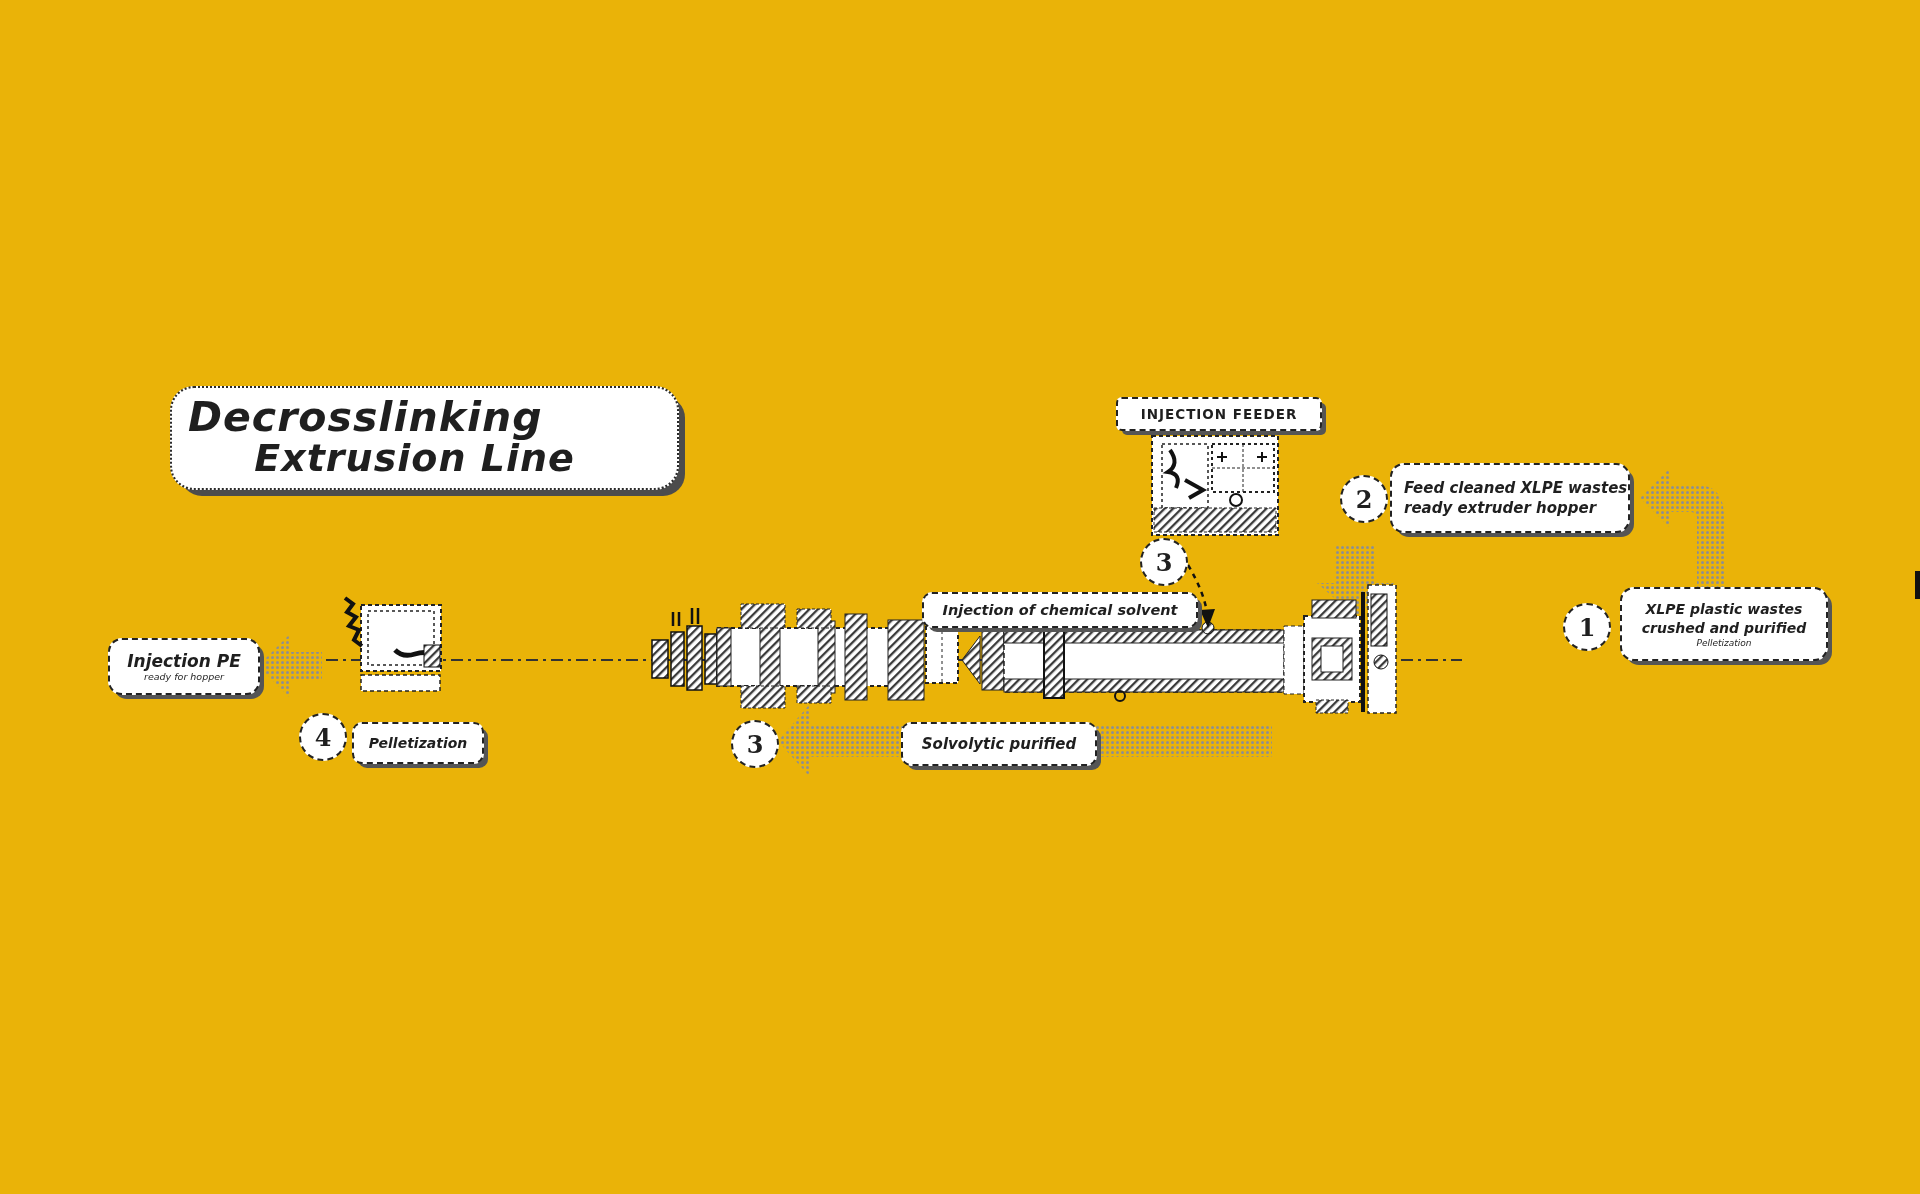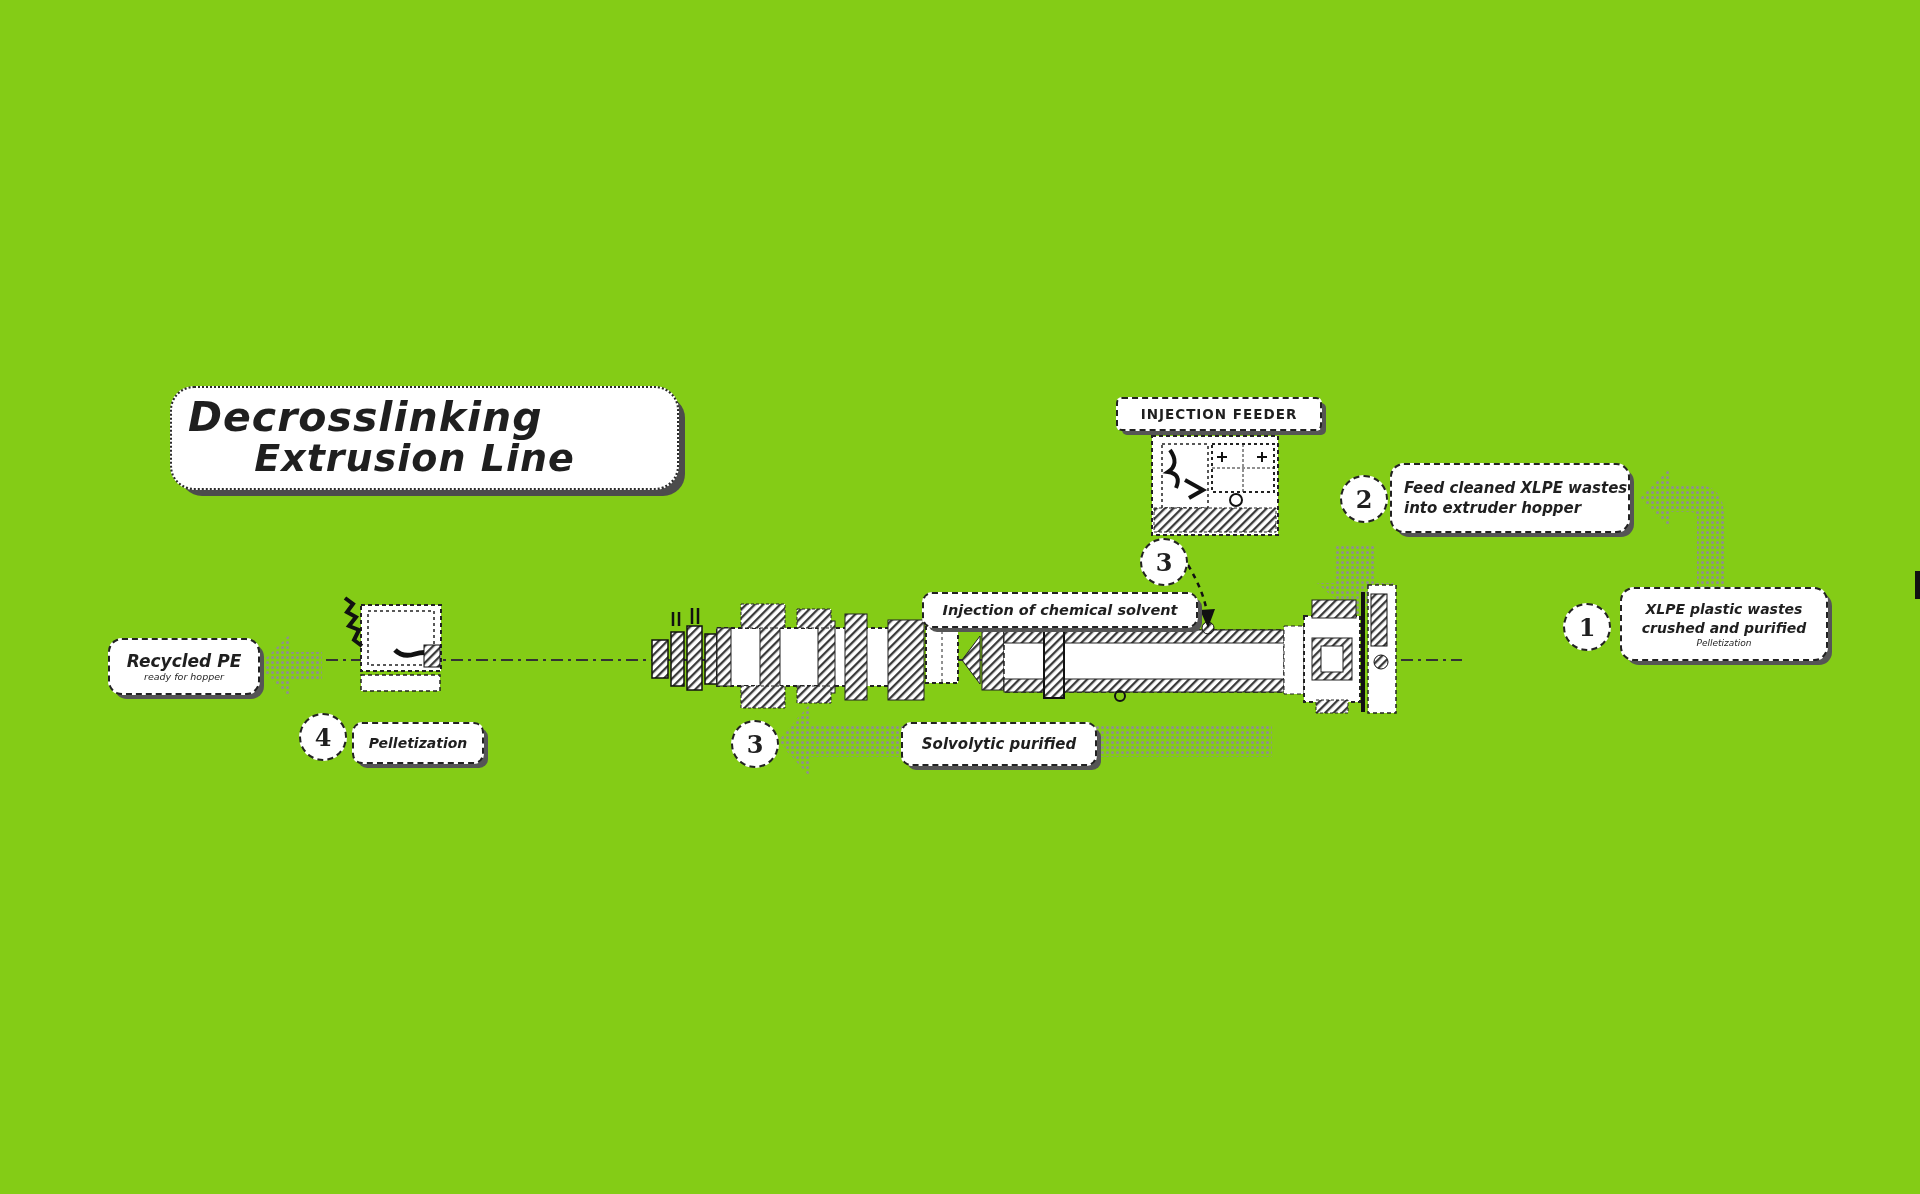--- a/index.html
+++ b/index.html
@@ -1,17 +1,17 @@
 <!DOCTYPE html>
 <html><head>
 <meta charset="utf-8">
 <style>
   html,body { margin:0; padding:0; background:#fff; }
   #stage {
-    position:relative; width:1920px; height:1194px; background:#84cc16;
+    position:relative; width:1920px; height:1194px; background:#eab308;
     overflow:hidden; font-family:"DejaVu Sans", sans-serif; color:#1f1f1f;
   }
   #machine-svg { position:absolute; left:0; top:0; }
 
   
   .title-box {
     position:absolute; left:170px; top:386px; width:505px; height:100px;
     background:#fff; border:2.5px dotted #2a2a2a; border-radius:24px;
     box-shadow:8px 8px 0 -2px #4c4c4c;
   }
@@ -189,34 +189,34 @@
   <div class="title-box">
     <div class="title-line1">Decrosslinking</div>
     <div class="title-line2">Extrusion Line</div>
   </div>
 
   <div class="callout r6 feeder-label">INJECTION FEEDER</div>
 
   <div class="callout r10 solvent-box">Injection of chemical solvent</div>
 
   <div class="callout r14 step2-box">
-    <span>Feed cleaned XLPE wastes into extruder hopper</span>
+    <span>Feed cleaned XLPE wastes ready extruder hopper</span>
   </div>
 
   <div class="callout r14 step1-box">
     <span>XLPE plastic wastes crushed and purified</span>
     <span class="step1-sub">Pelletization</span>
   </div>
 
   <div class="callout r10 pellet-box">Pelletization</div>
 
   <div class="callout r10 solvolytic-box">Solvolytic purified</div>
 
   <div class="callout r14 recycled-box">
-    <span class="recycled-title">Recycled PE</span>
+    <span class="recycled-title">Injection PE</span>
     <span class="recycled-sub">ready for hopper</span>
   </div>
 
   <div class="num-circle c1">1</div>
   <div class="num-circle c2">2</div>
   <div class="num-circle c3a">3</div>
   <div class="num-circle c3b">3</div>
   <div class="num-circle c4">4</div>
 
 </div>

